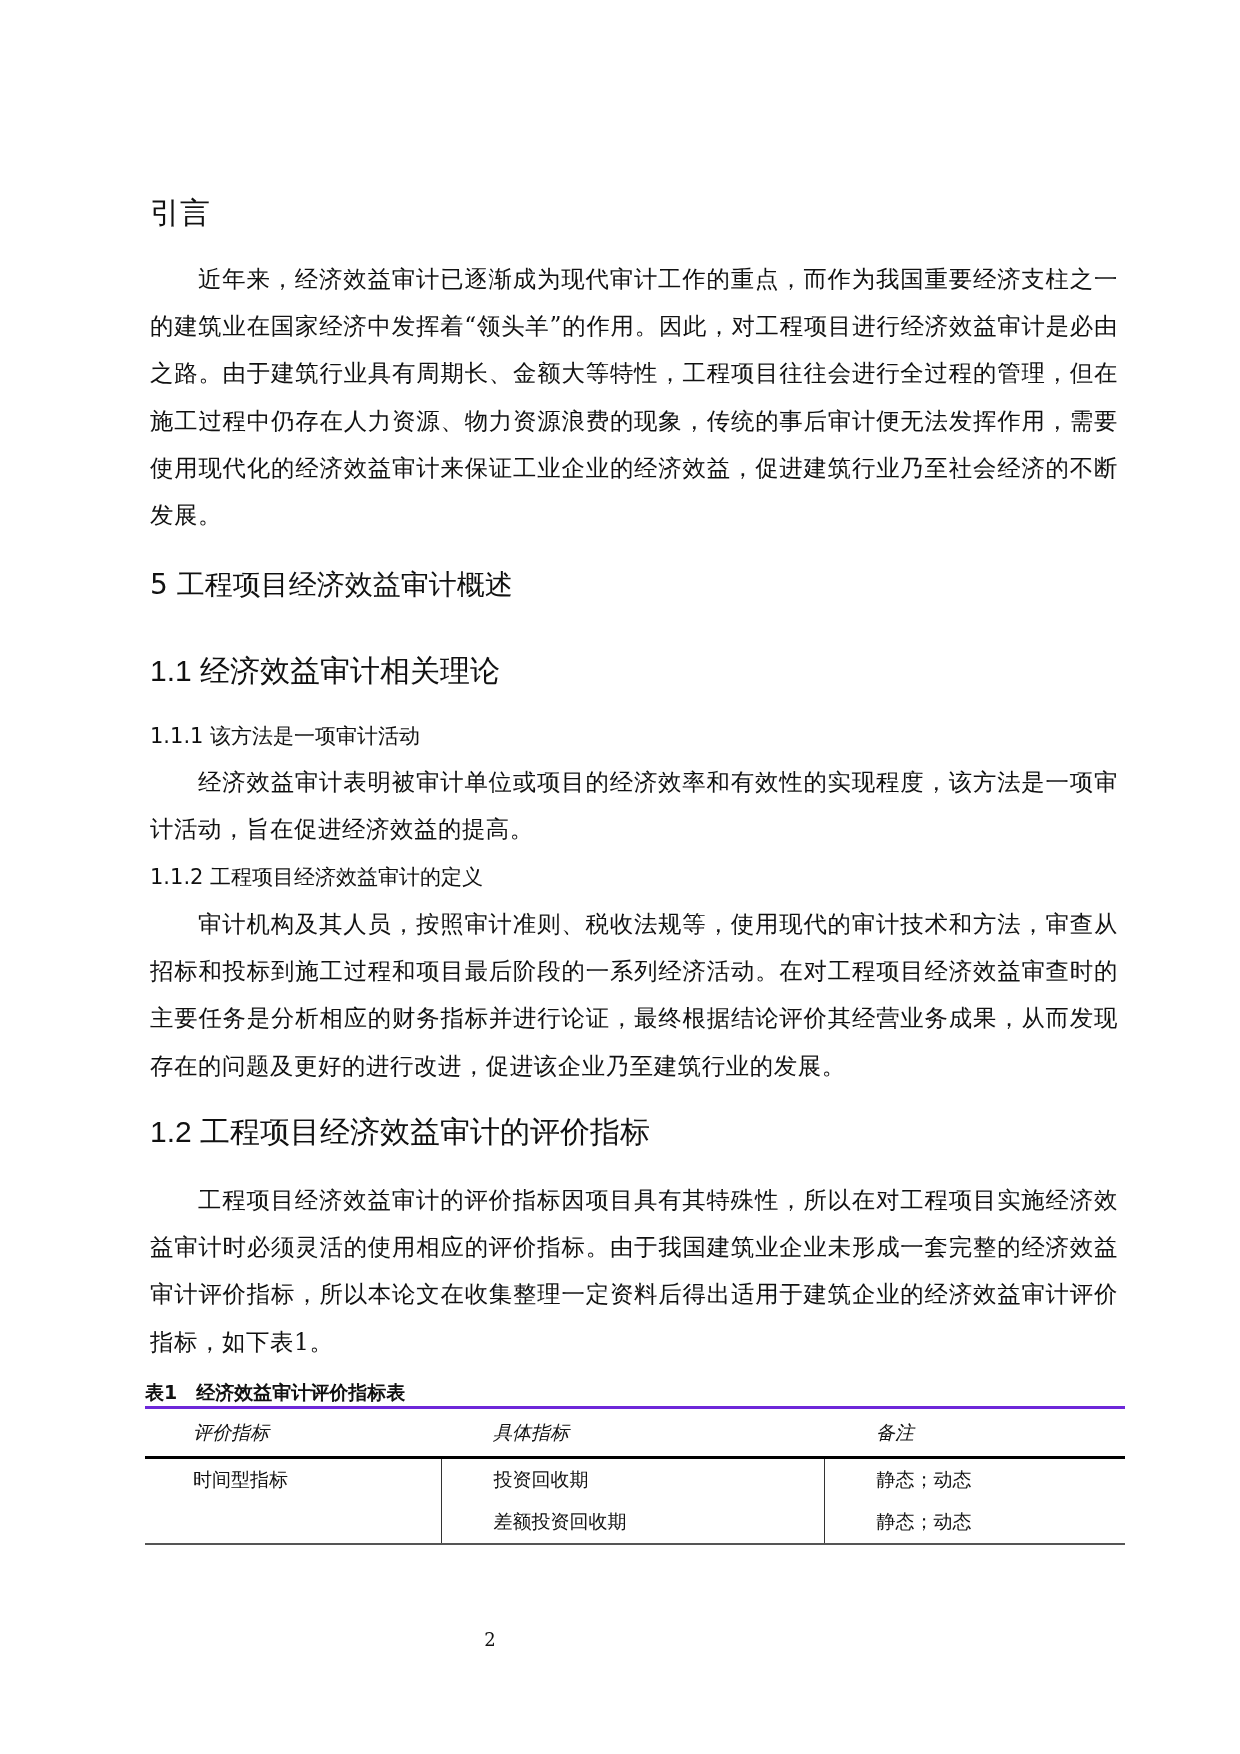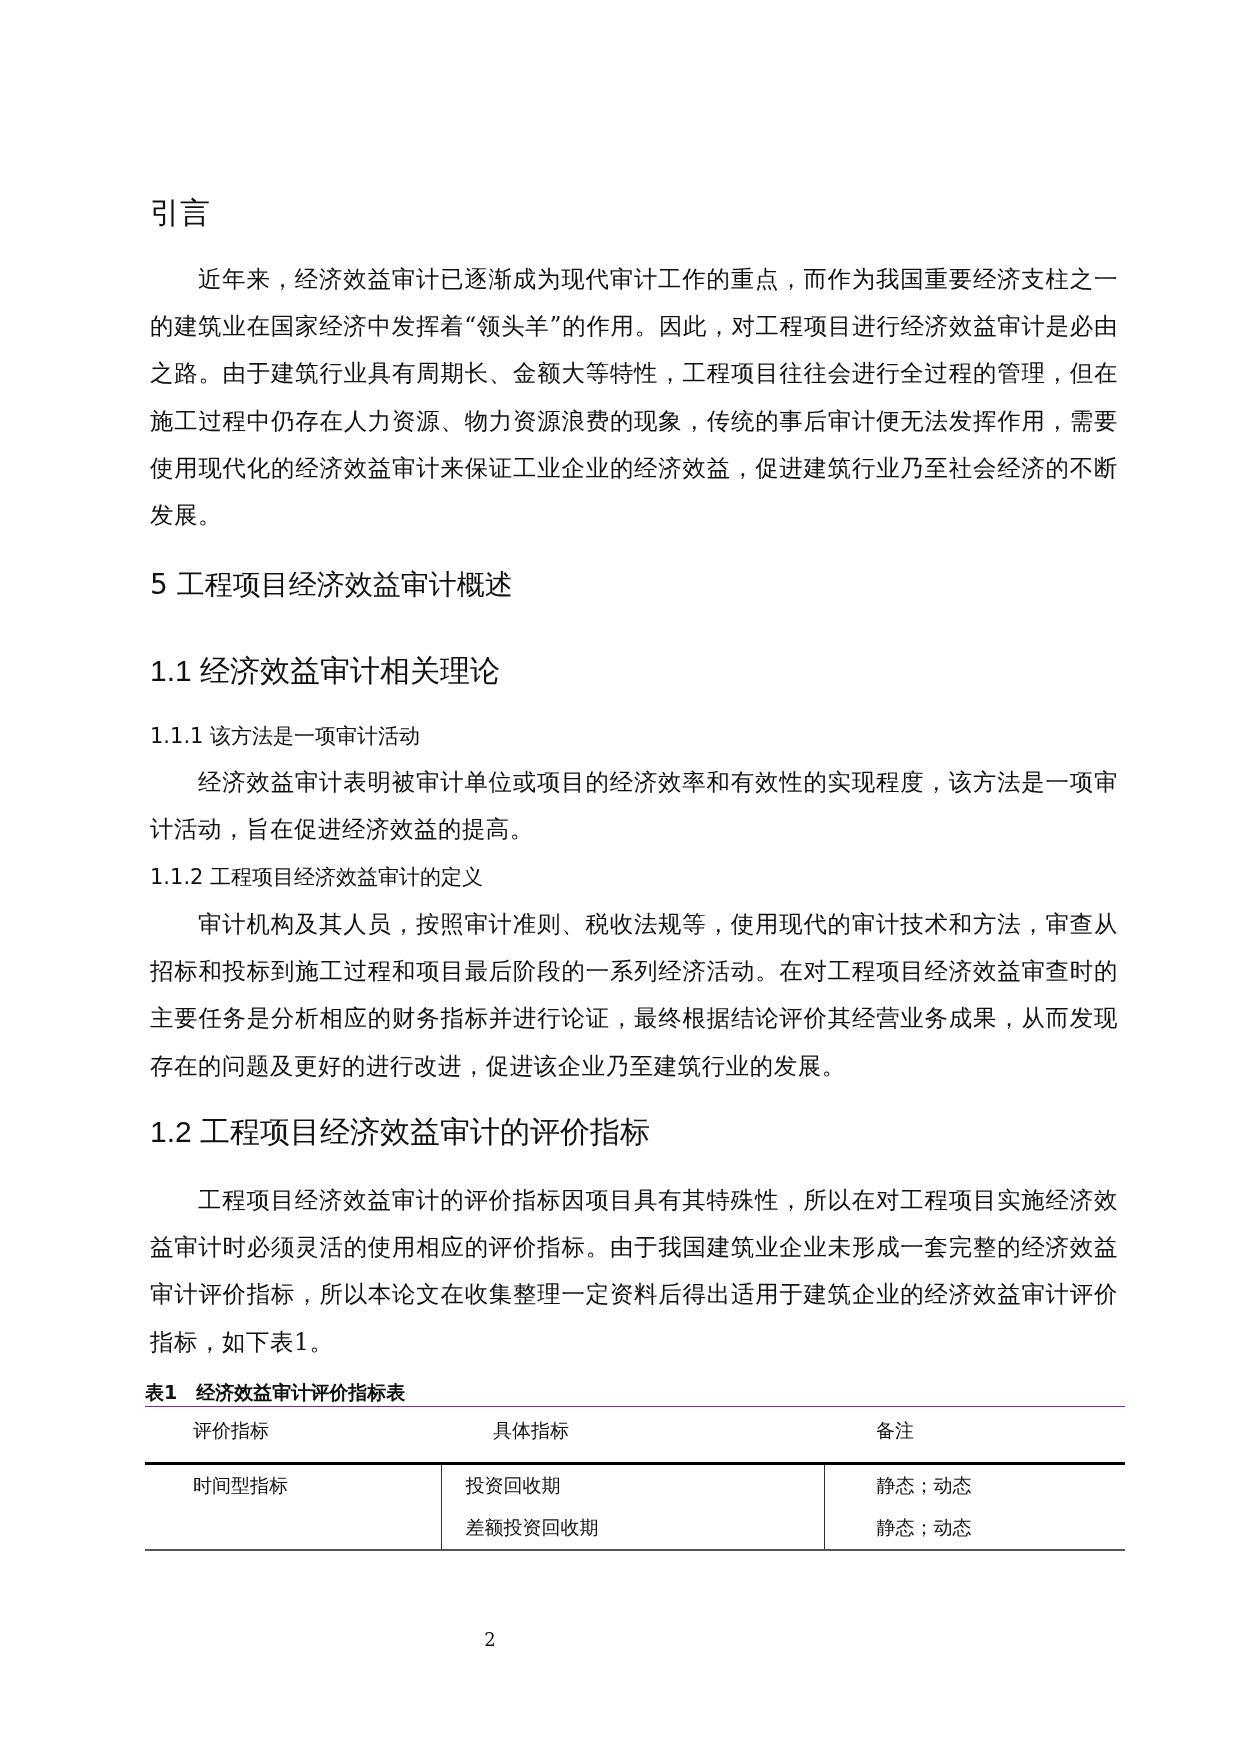--- a/index.html
+++ b/index.html
@@ -14,28 +14,28 @@
         font-family: Liberation Sans, sans-serif; }
   .h2b { top: 1116px; }
   .h3 { left: 150px; font-size: 21px; line-height: 28px; margin: 0; font-weight: normal;
         font-family: "DejaVu Sans", "Liberation Sans", sans-serif; }
   .para { left: 150px; width: 968px; font-size: 23.4px; line-height: 47.2px; margin: 0;
           text-indent: 48px; text-align: justify; letter-spacing: 0.6px; }
   .caption { left: 145px; width: 980px; top: 1379px; text-align: left; font-size: 19px; line-height: 26px;
              font-weight: bold; font-family: "DejaVu Sans", "Liberation Sans", sans-serif; }
   table.idx { position: absolute; left: 145px; top: 1406px; width: 980px; border-collapse: collapse;
               font-size: 19px; font-family: "DejaVu Sans", "Liberation Sans", sans-serif; }
-  table.idx th { text-align: left; font-weight: normal; height: 47px; padding: 0 0 8px 48px;
-                 border-top: 1px solid #6d28d9; border-bottom: 3px solid #000; }
+  table.idx th { text-align: left; font-weight: normal; height: 47px; padding: 0 0 0 48px;
+                 border-top: 3px solid #6d28d9; border-bottom: 3px solid #000; font-style: italic; }
   table.idx td { height: 42px; padding: 0 0 0 48px; vertical-align: middle; }
   table.idx td.c2, table.idx td.c3 { border-left: 1.5px solid #333; }
   table.idx tr.last td { border-bottom: 2.5px solid #555; }
   .col1 { width: 248px; } .col2 { width: 331px; } .col3 { width: auto; }
   table.idx th.c2h { padding-left: 52px; } table.idx th.c3h { padding-left: 52px; }
-  table.idx td.c2 { padding-left: 24px; } table.idx td.c3 { padding-left: 52px; }
+  table.idx td.c2 { padding-left: 52px; } table.idx td.c3 { padding-left: 52px; }
   .pageno { left: 0; width: 980px; top: 1629px; text-align: center; font-size: 18px; line-height: 22px; }
 </style>
 </head>
 <body>
 
 <h1 class="abs h-intro">引言</h1>
 <p class="abs para" style="top:256px;">近年来，经济效益审计已逐渐成为现代审计工作的重点，而作为我国重要经济支柱之一的建筑业在国家经济中发挥着“领头羊”的作用。因此，对工程项目进行经济效益审计是必由之路。由于建筑行业具有周期长、金额大等特性，工程项目往往会进行全过程的管理，但在施工过程中仍存在人力资源、物力资源浪费的现象，传统的事后审计便无法发挥作用，需要使用现代化的经济效益审计来保证工业企业的经济效益，促进建筑行业乃至社会经济的不断发展。</p>
 
 <h2 class="abs h1">5 工程项目经济效益审计概述</h2>
 

